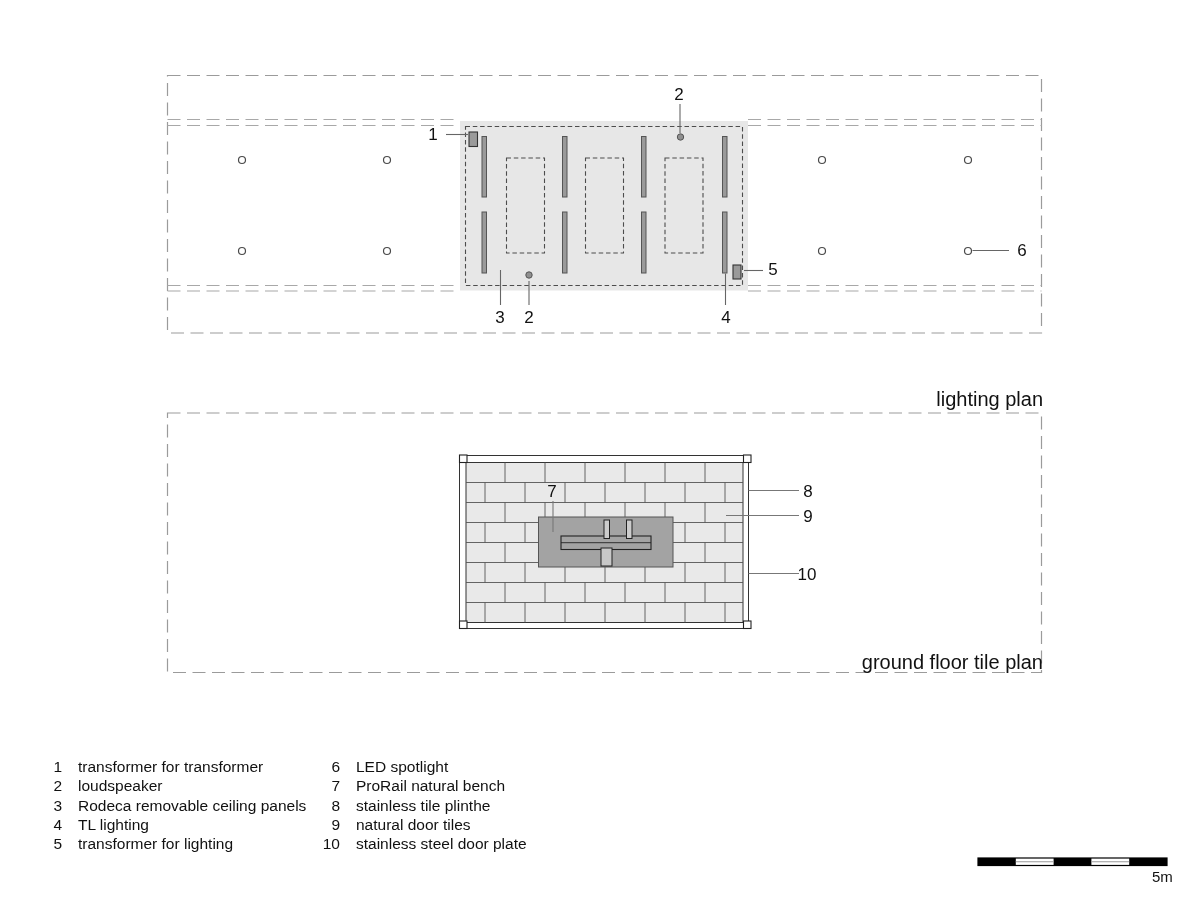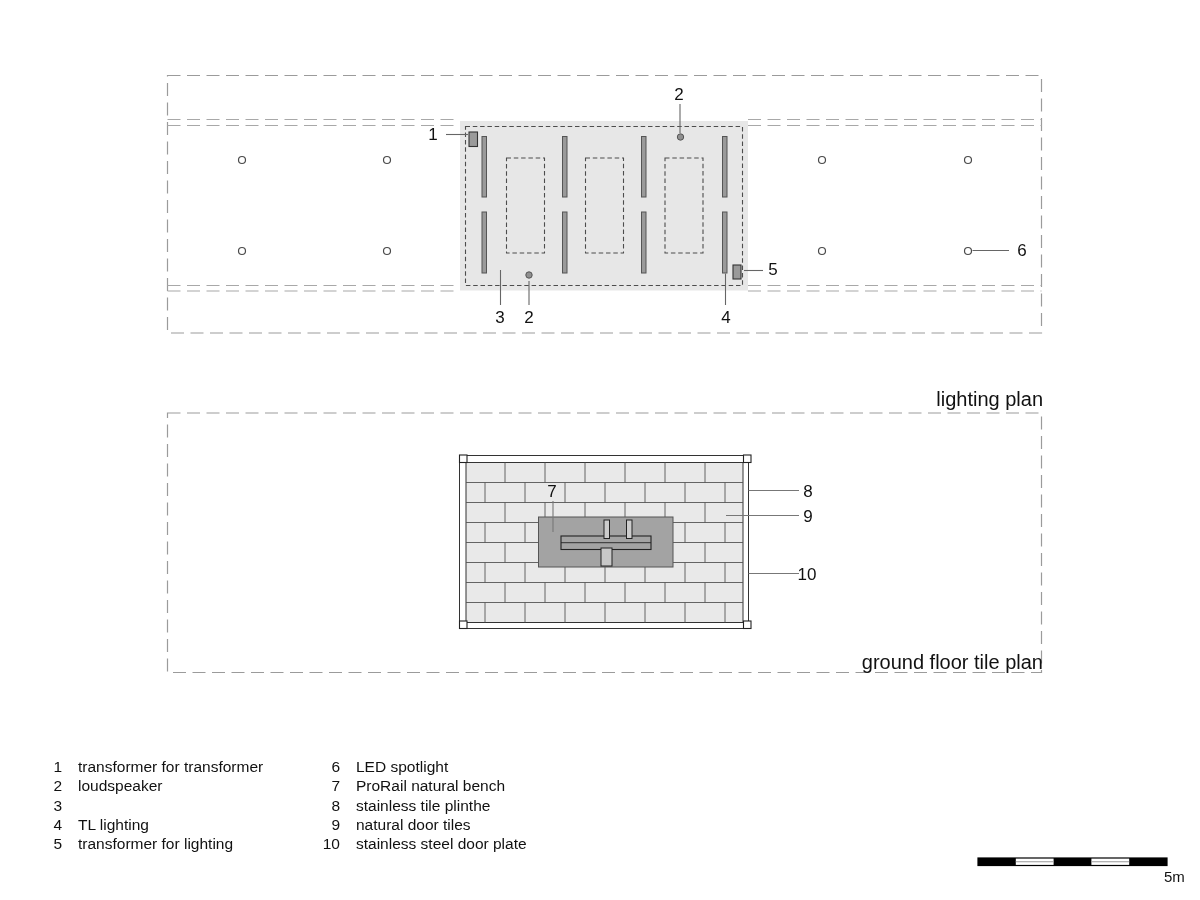--- a/index.html
+++ b/index.html
@@ -11,21 +11,21 @@
   .callout{
     position:absolute;transform:translate(-50%,-50%);
     font-size:17px;line-height:17px;color:#111;white-space:nowrap;
   }
   .plan-title{
     position:absolute;right:157px;font-size:20px;line-height:22px;color:#111;white-space:nowrap;
   }
   .legend-col{position:absolute;top:757px;}
   .legend-row{display:flex;font-size:15.5px;line-height:19.3px;color:#111;white-space:nowrap;}
   .legend-num{width:22px;text-align:right;margin-right:16px;flex:0 0 auto;}
-  .scale-label{position:absolute;font-size:15px;line-height:16px;color:#111;margin-left:12px;}
+  .scale-label{position:absolute;font-size:15px;line-height:16px;color:#111;}
 </style>
 </head>
 <body>
 
 <div class="canvas">
 
   <svg class="drawing" width="1200" height="900" viewBox="0 0 1200 900">
 
     <g>
 
@@ -160,20 +160,21 @@
     <div class="legend-row">
       <span class="legend-num">1</span>
       <span>transformer for transformer</span>
     </div>
     <div class="legend-row">
       <span class="legend-num">2</span>
       <span>loudspeaker</span>
     </div>
     <div class="legend-row">
       <span class="legend-num">3</span>
+      <span>Rodeca removable ceiling panels</span>
     </div>
     <div class="legend-row">
       <span class="legend-num">4</span>
       <span>TL lighting</span>
     </div>
     <div class="legend-row">
       <span class="legend-num">5</span>
       <span>transformer for lighting</span>
     </div>
   </div>

